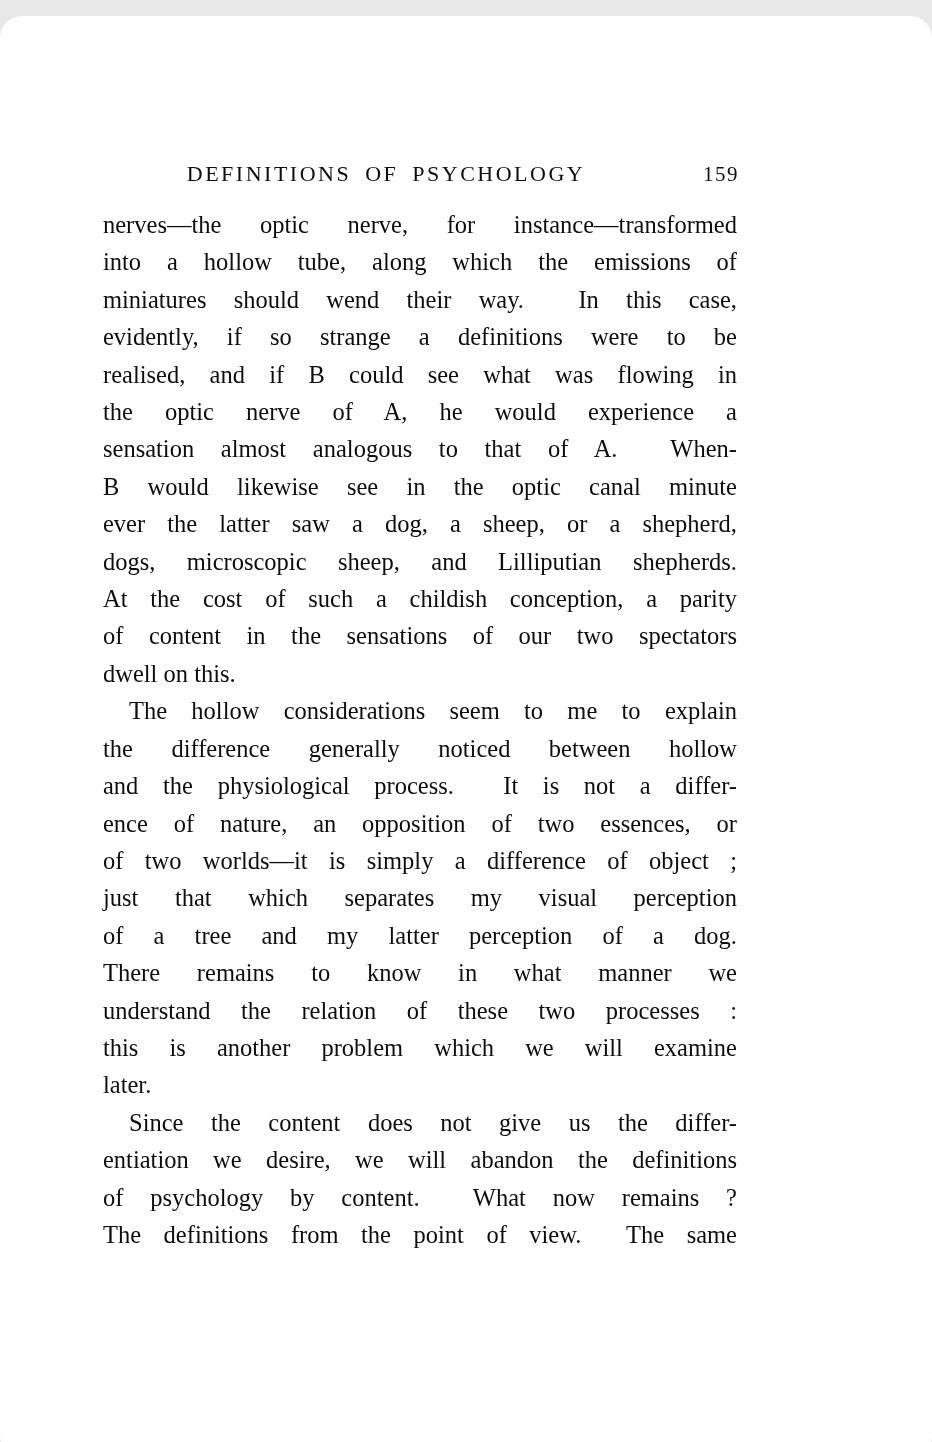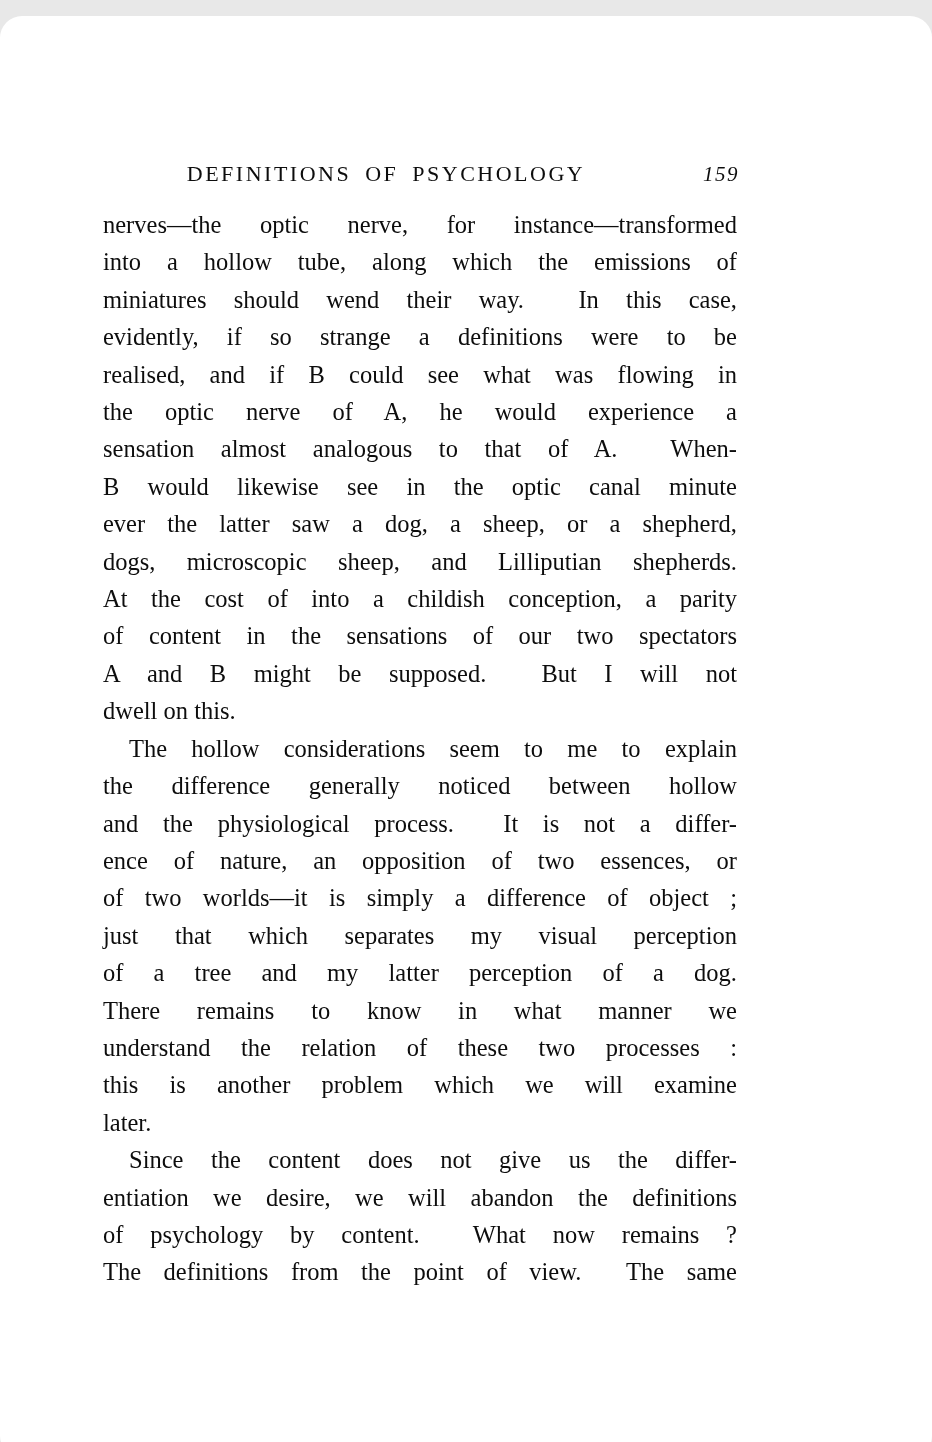--- a/index.html
+++ b/index.html
@@ -37,21 +37,20 @@
     white-space: nowrap;
     line-height: 30px;
   }
   .page-number {
     position: absolute;
     right: 0;
     top: 0;
     font-size: 21px;
     letter-spacing: 1.5px;
     line-height: 30px;
-    font-style: italic;
   }
   .page-body {
     position: absolute;
     left: 103px;
     top: 190px;
     width: 634px;
   }
   .paragraph {
     margin: 0;
     padding: 0;
@@ -84,23 +83,22 @@
         <div class="line">nerves—the optic nerve, for instance—transformed</div>
         <div class="line">into a hollow tube, along which the emissions of</div>
         <div class="line">miniatures should wend their way.&nbsp; In this case,</div>
         <div class="line">evidently, if so strange a definitions were to be</div>
         <div class="line">realised, and if B could see what was flowing in</div>
         <div class="line">the optic nerve of A, he would experience a</div>
         <div class="line">sensation almost analogous to that of A.&nbsp; When-</div>
         <div class="line">B would likewise see in the optic canal minute</div>
         <div class="line">ever the latter saw a dog, a sheep, or a shepherd,</div>
         <div class="line">dogs, microscopic sheep, and Lilliputian shepherds.</div>
-        <div class="line">At the cost of into a childish conception, a parity</div>
+        <div class="line">At the cost of such a childish conception, a parity</div>
         <div class="line">of content in the sensations of our two spectators</div>
-        <div class="line">A and B might be supposed.&nbsp; But I will not</div>
         <div class="line endline">dwell on this.</div>
       </div>
       <div class="paragraph">
         <div class="line indent">The hollow considerations seem to me to explain</div>
         <div class="line">the difference generally noticed between hollow</div>
         <div class="line">and the physiological process.&nbsp; It is not a differ-</div>
         <div class="line">ence of nature, an opposition of two essences, or</div>
         <div class="line">of two worlds—it is simply a difference of object&nbsp;;</div>
         <div class="line">just that which separates my visual perception</div>
         <div class="line">of a tree and my latter perception of a dog.</div>

